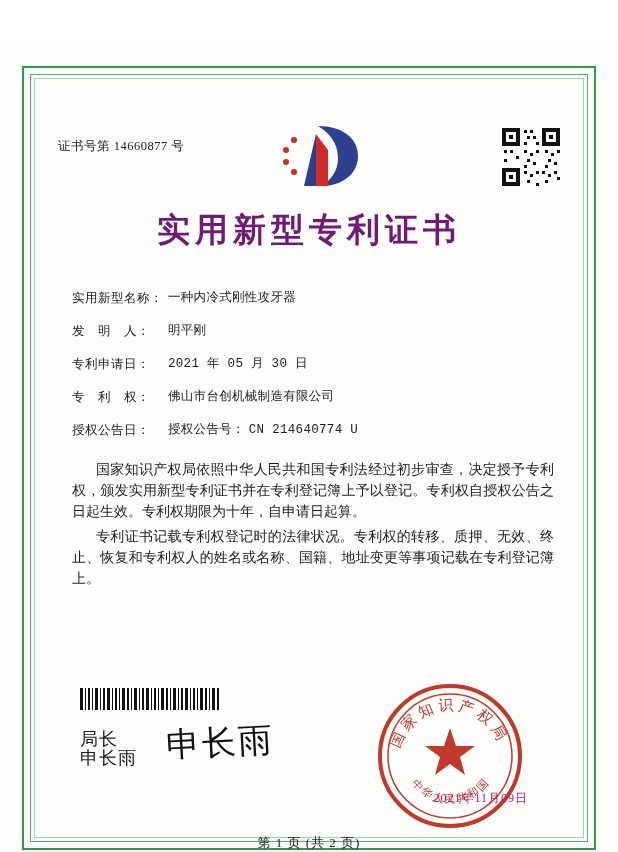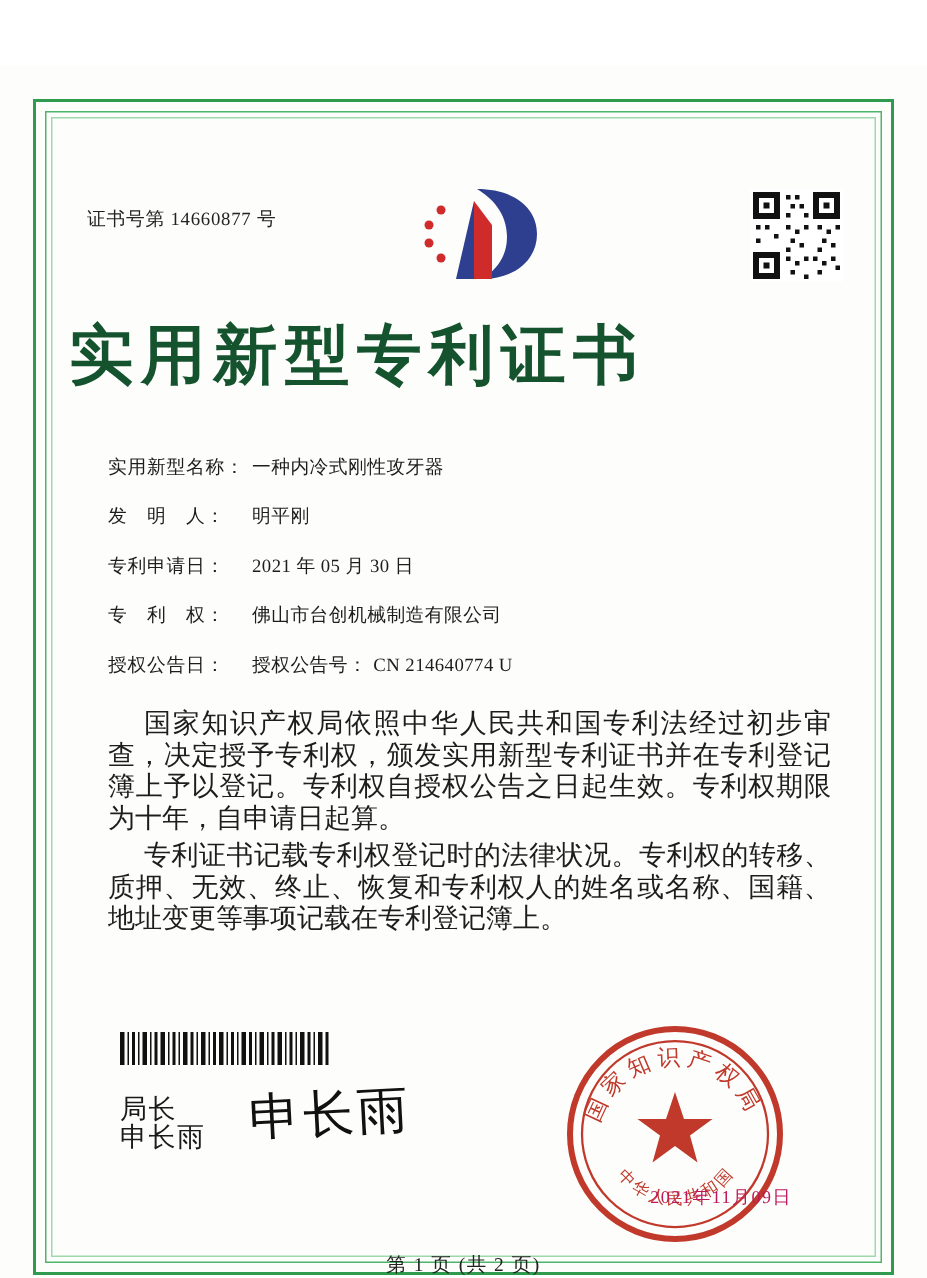--- a/index.html
+++ b/index.html
@@ -76,25 +76,26 @@
     width: 96px; height: 72px;
   }
   .qr {
     position: absolute;
     right: 10px; top: 36px;
     width: 62px; height: 62px;
   }
   .qr svg { display: block; }
 
   .title {
-    font-size: 43px;
+    text-align: center;
+    font-size: 33px;
     font-weight: bold;
     letter-spacing: 5px;
     margin-top: 26px;
-    color: #14532d;
+    color: #701a75;
     font-family: "DejaVu Serif", "Liberation Serif", serif;
   }
 
   .fields {
     margin-top: 36px;
     padding-left: 26px;
     padding-right: 14px;
   }
   .field {
     display: flex;
@@ -105,34 +106,35 @@
     color: #1d1d1d;
   }
   .field .lab {
     width: 96px;
     flex: none;
     letter-spacing: 0.5px;
   }
   .field .val {
     flex: 1;
     letter-spacing: 0.3px;
+    font-family: Liberation Mono, monospace;
   }
   .field .val .cont {
     display: block;
     margin-top: 5px;
   }
   .field.two-col .val { display: flex; }
   .field.two-col .val .c1 { width: 212px; flex: none; }
   .field.two-col .val .c2lab { margin-right: 4px; text-align: center; }
 
   .paras {
     margin-top: 20px;
     padding-left: 26px;
     padding-right: 18px;
-    font-size: 18px;
+    font-size: 14px;
     line-height: 21px;
     text-align: justify;
     color: #1d1d1d;
   }
   .paras p {
     margin: 0 0 4px 0;
     text-indent: 24px;
   }
 
   

